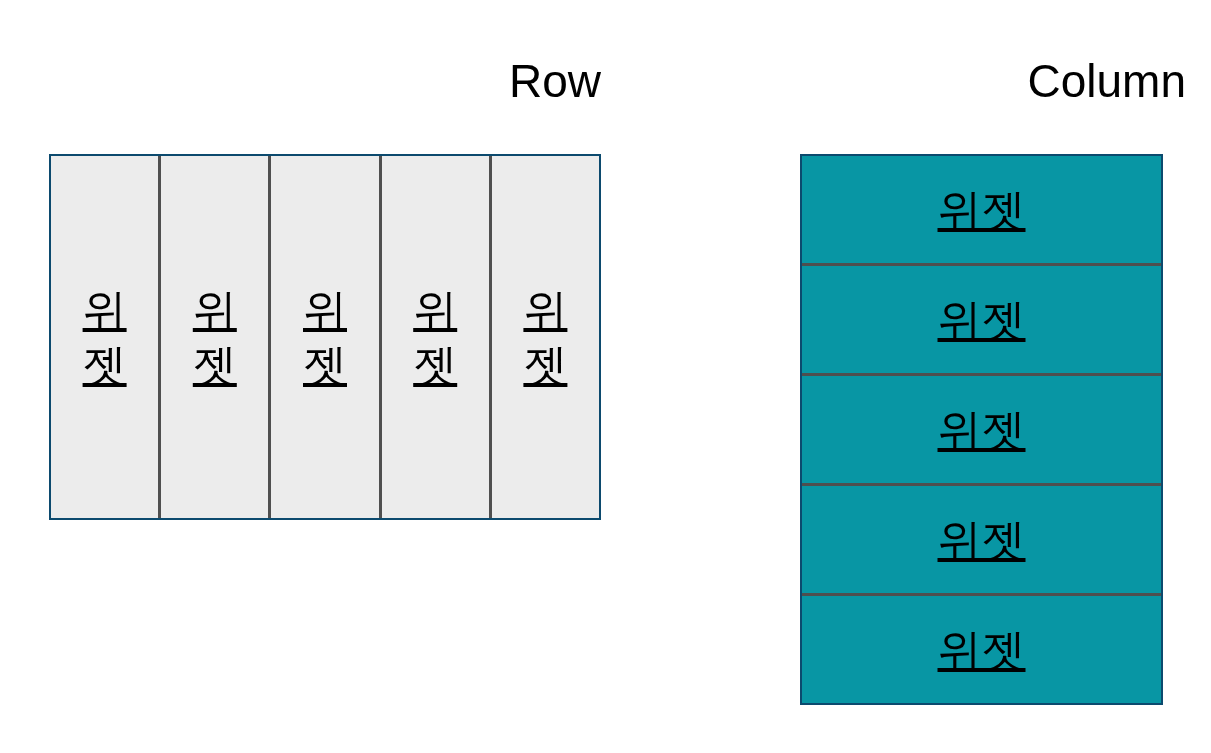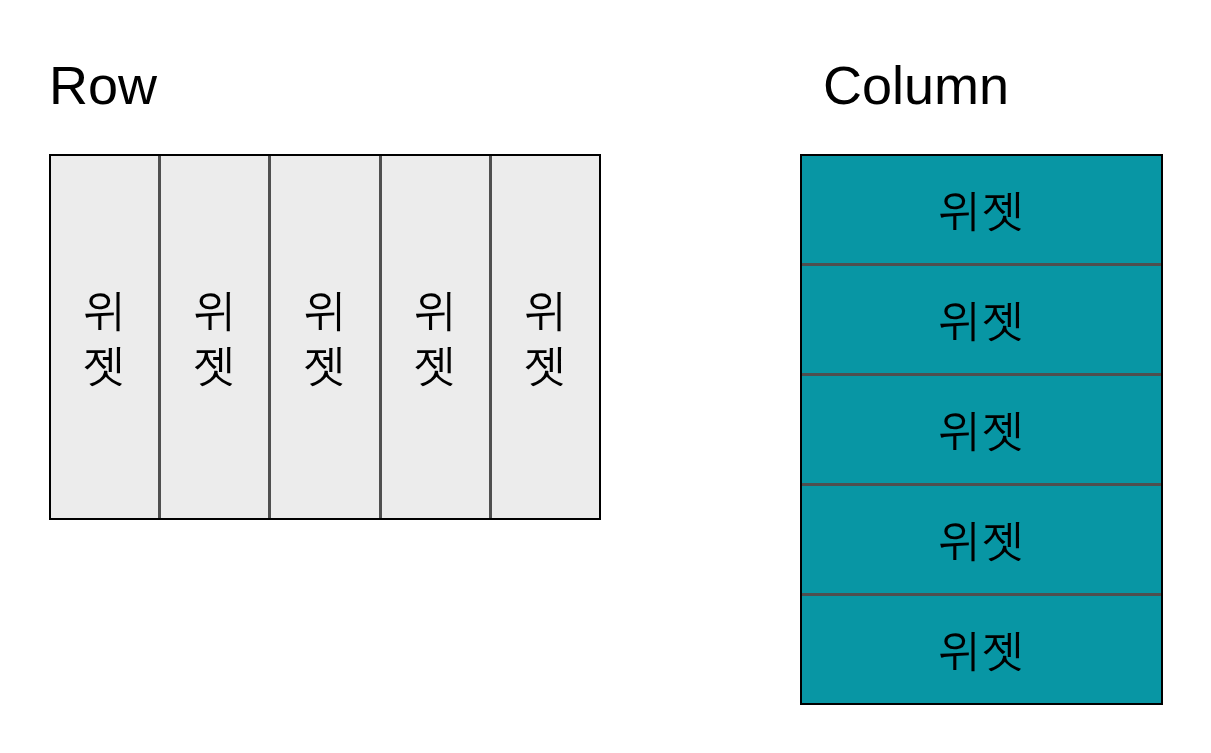--- a/index.html
+++ b/index.html
@@ -12,34 +12,35 @@
     width: 1211px;
     height: 753px;
     overflow: hidden;
     font-family: "Liberation Sans", sans-serif;
     color: #000000;
   }
 
   .title {
     position: absolute;
     top: 56px;
-    text-align: left;
-    font-size: 54px;
+    text-align: right;
+    font-size: 46px;
     line-height: 1.1;
     color: #000000;
     white-space: nowrap;
   }
   #row-title    { left: 49px;  width: 552px; }
   #column-title { left: 823px; width: 363px; }
 
   .box {
     position: absolute;
     box-sizing: border-box;
-    border: 2px solid #000000;
+    border: 2px solid #0c4a6e;
     display: flex;
+    text-decoration: underline;
   }
 
   
   #row-box {
     left: 49px;
     top: 154px;
     width: 552px;
     height: 366px;
     flex-direction: row;
   }

